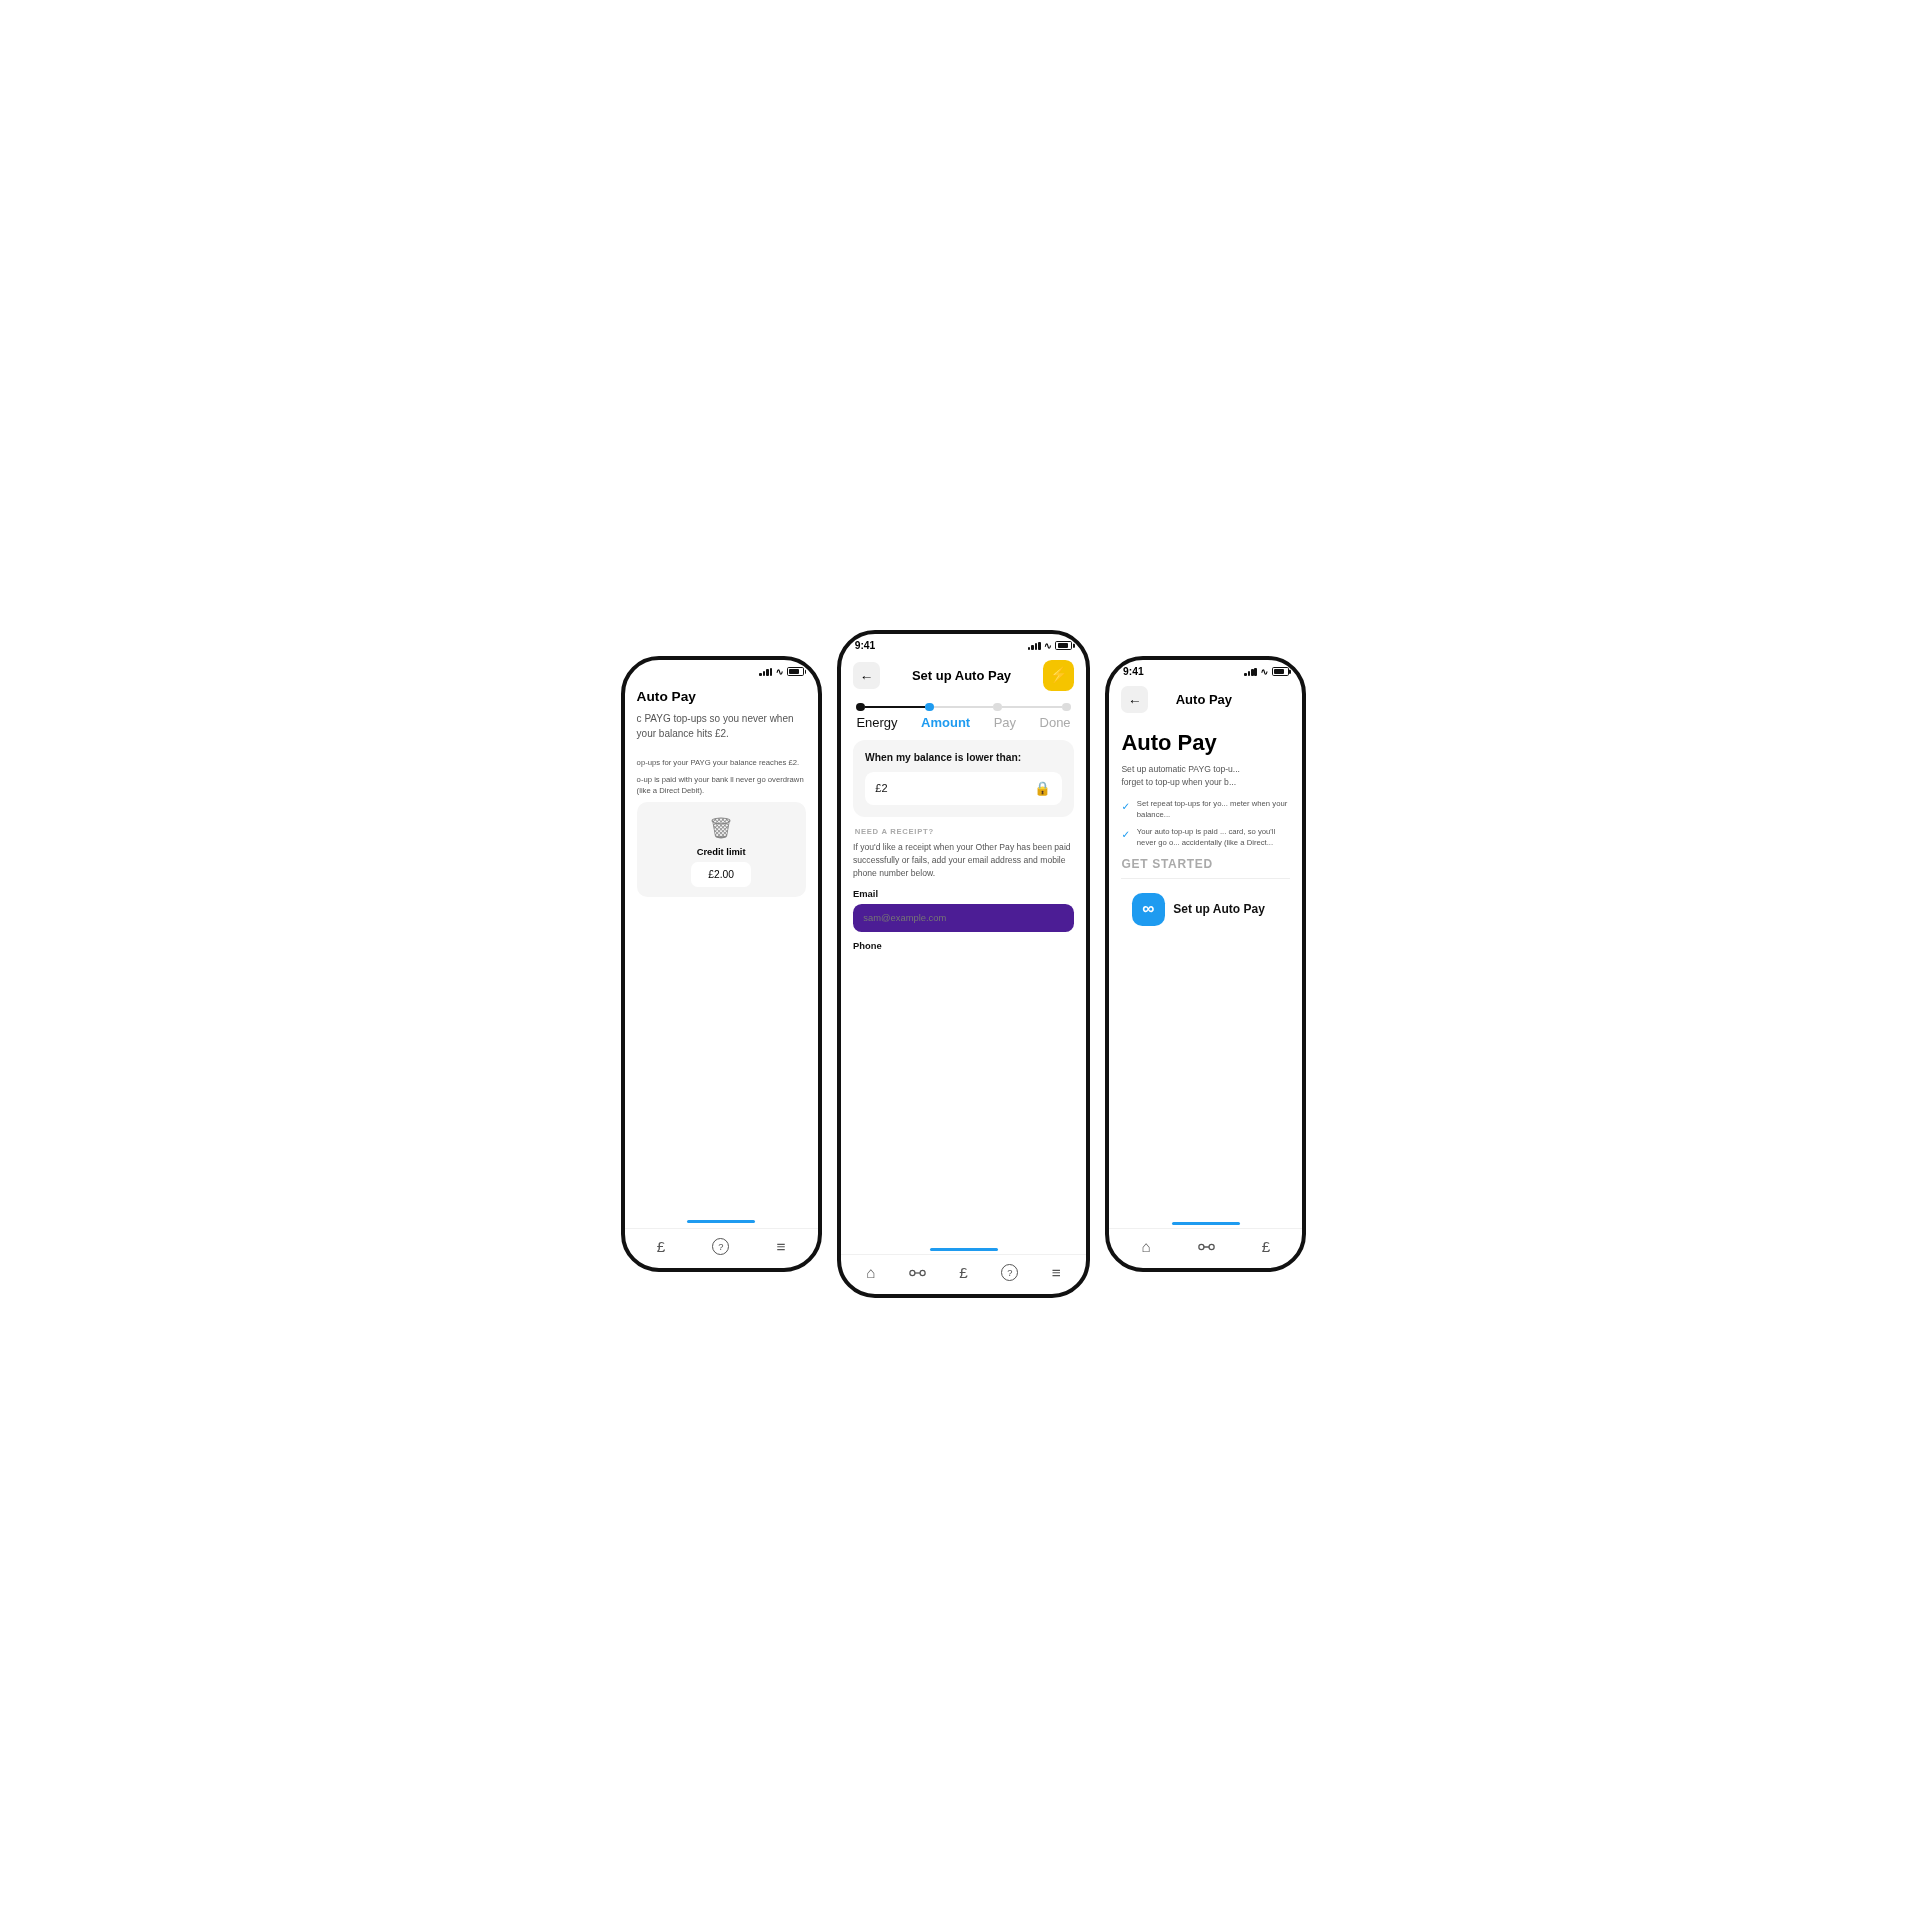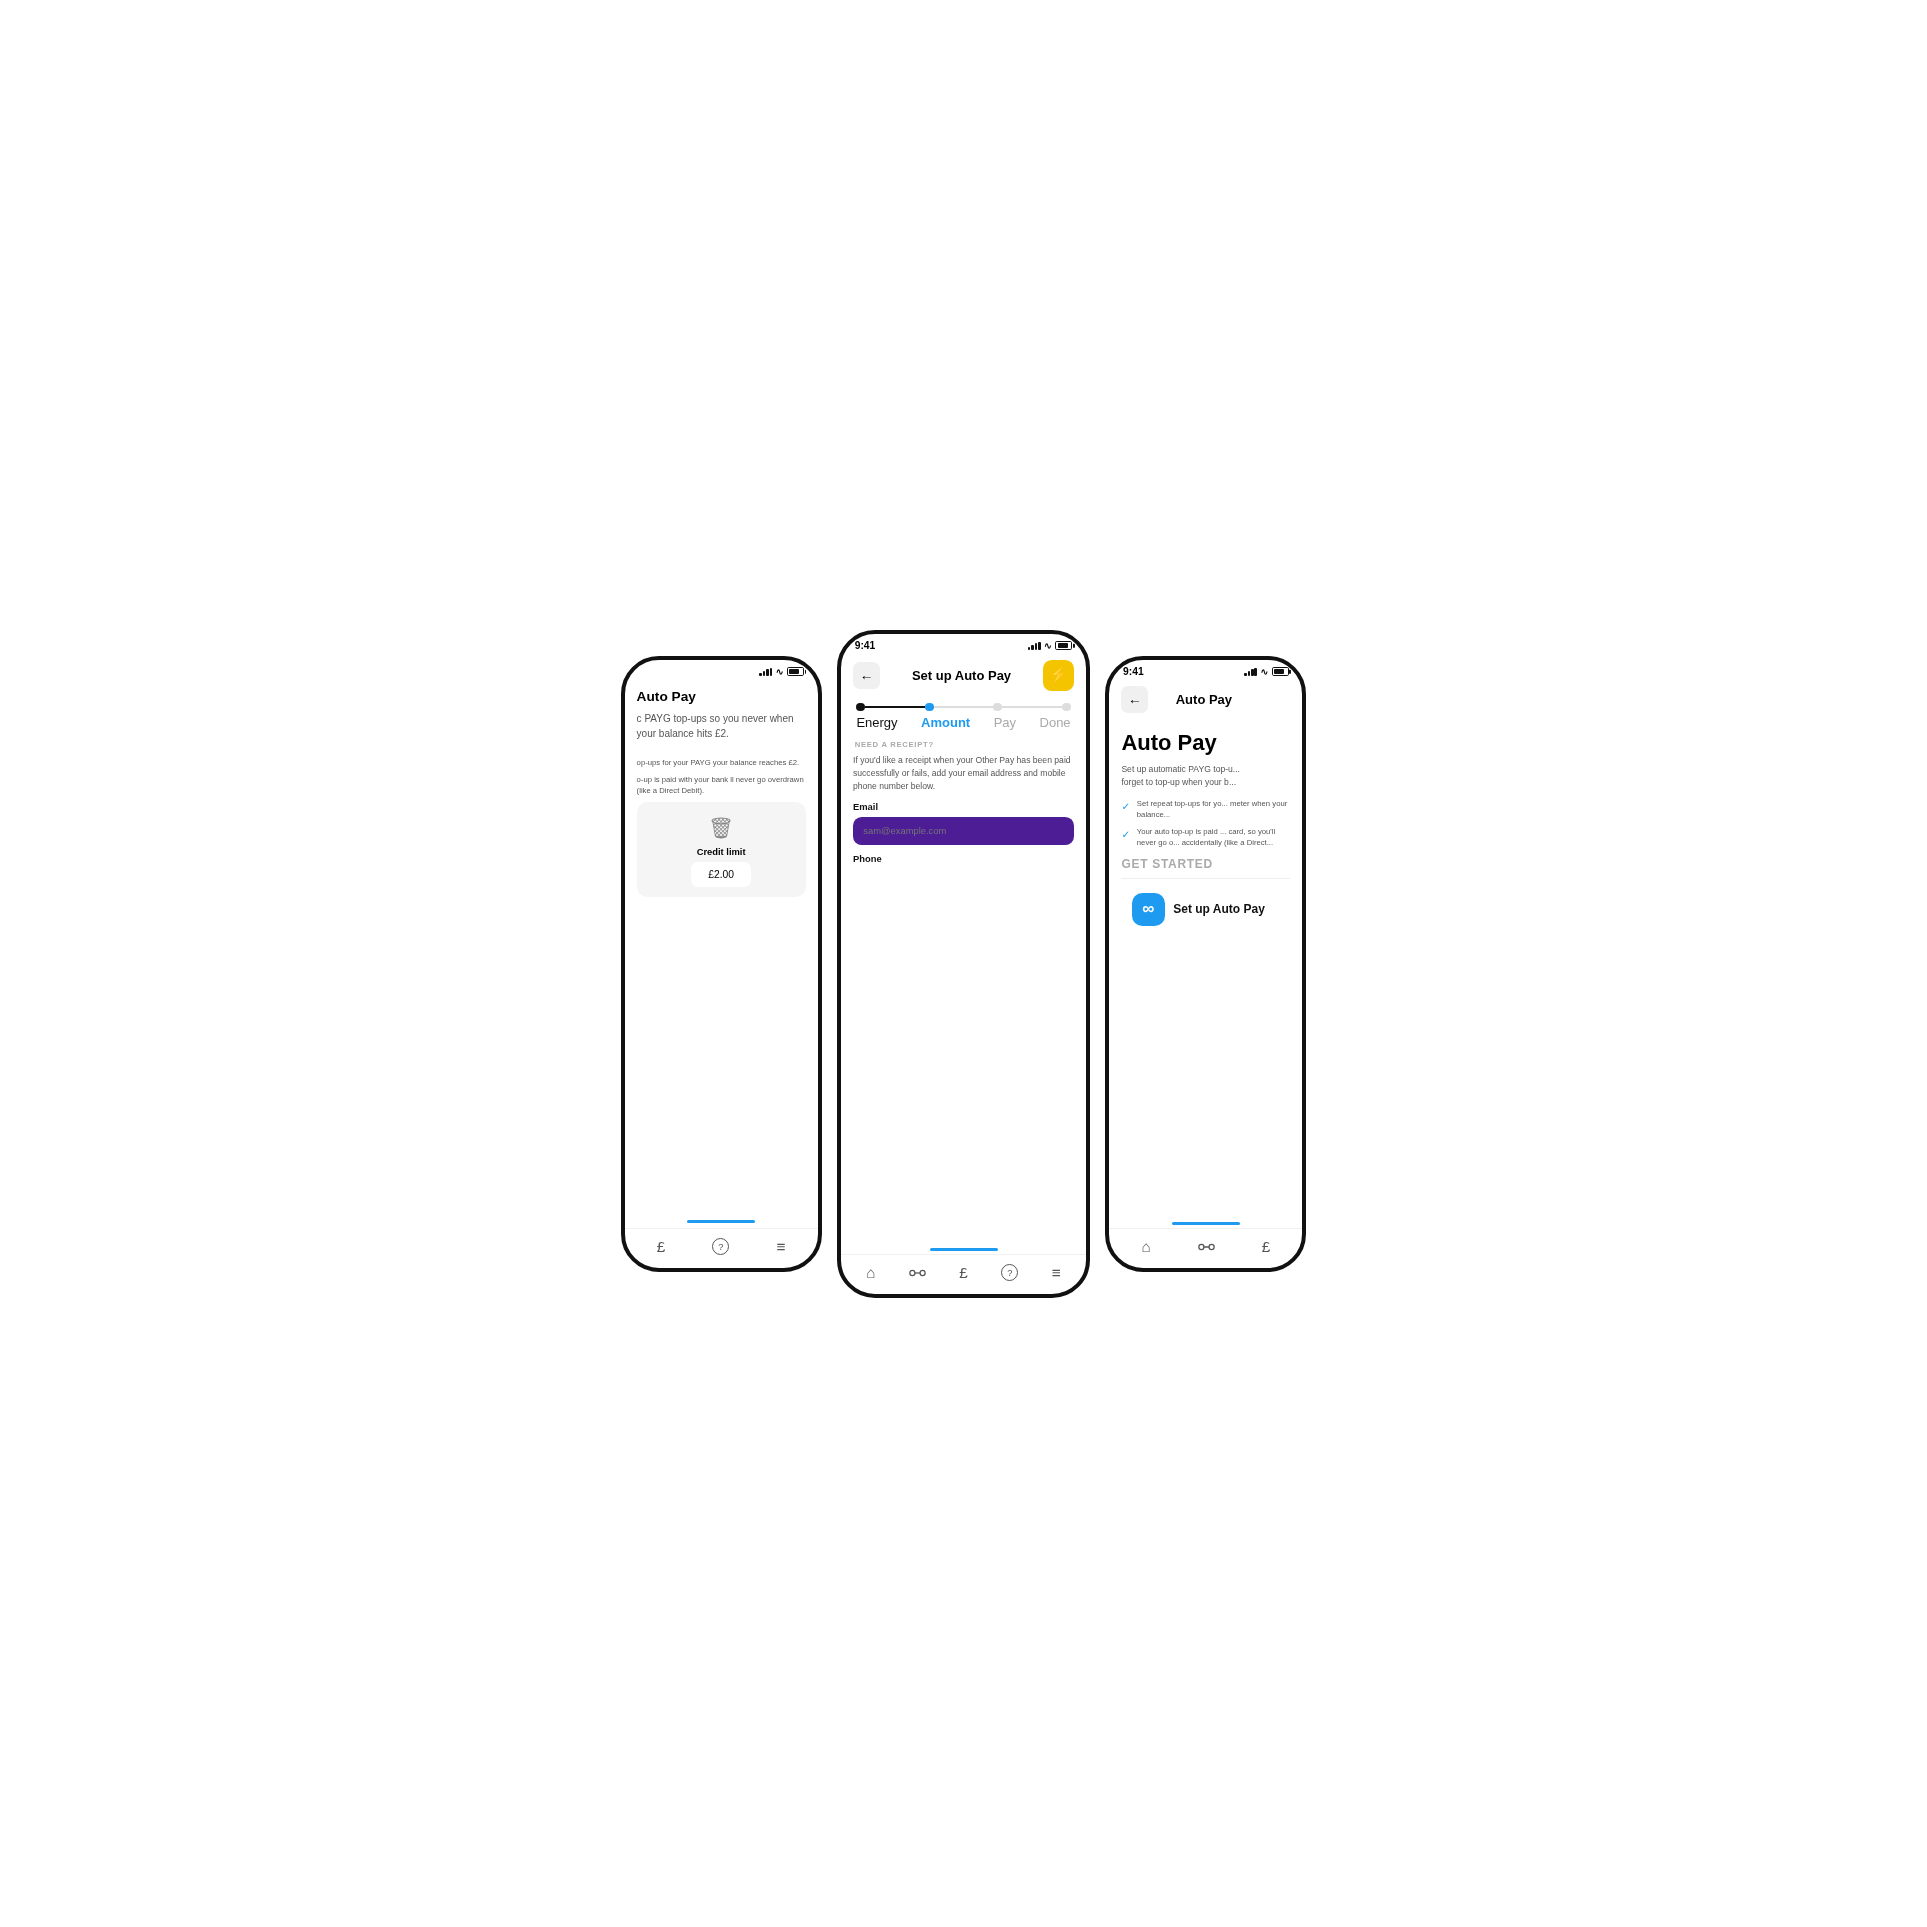--- a/index.html
+++ b/index.html
@@ -393,20 +393,27 @@
         <span class="step-lbl active">Amount</span>
         <span class="step-lbl">Pay</span>
         <span class="step-lbl">Done</span>
       </div>
     </div>
 
     <div class="content">
       
 
       
+      <div class="balance-card">
+        <div class="balance-title">When my balance is lower than:</div>
+        <div class="balance-row">
+          <span class="balance-value">£2</span>
+          <span class="lock-icon">🔒</span>
+        </div>
+      </div>
 
       
       <div class="section-label">Need a receipt?</div>
       <div class="receipt-desc">If you'd like a receipt when your Other Pay has been paid successfully or fails, add your email address and mobile phone number below.</div>
 
       <div class="field-label">Email</div>
       <input class="field-input" type="email" placeholder="sam@example.com" style="">
 
       <div class="field-label">Phone</div>
     </div>

